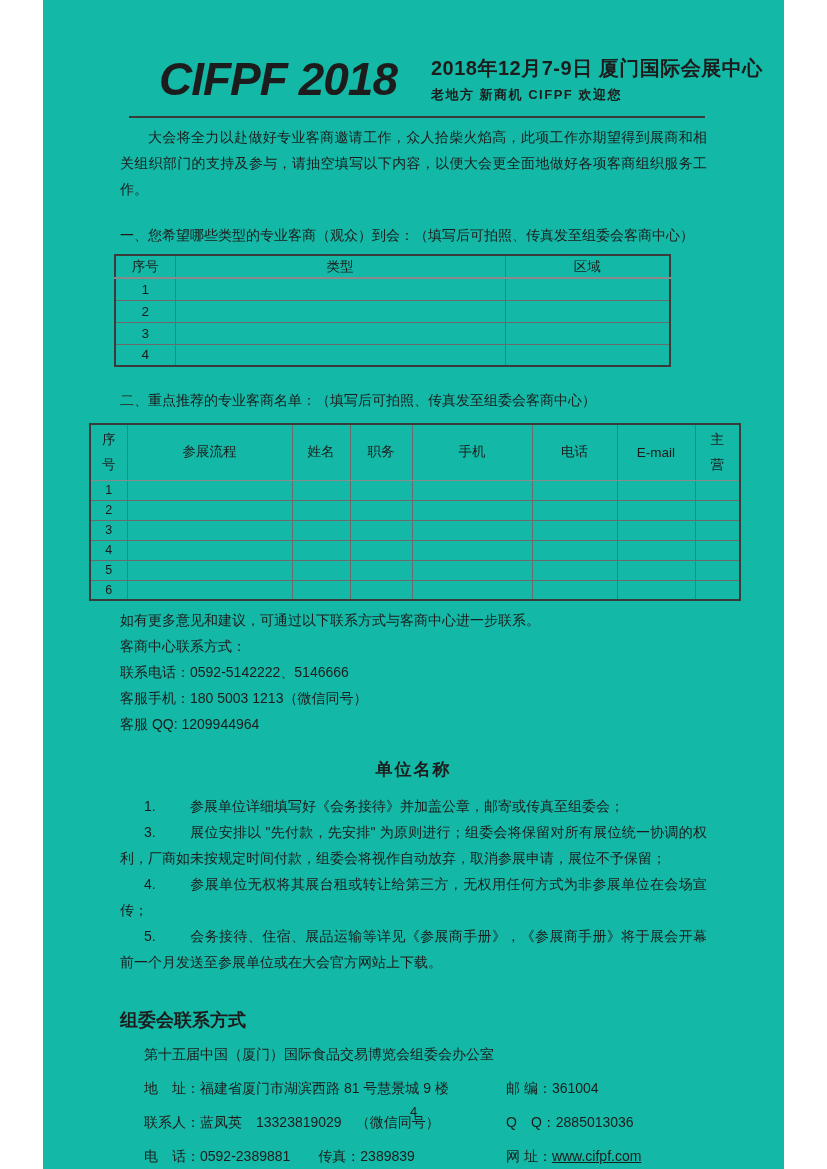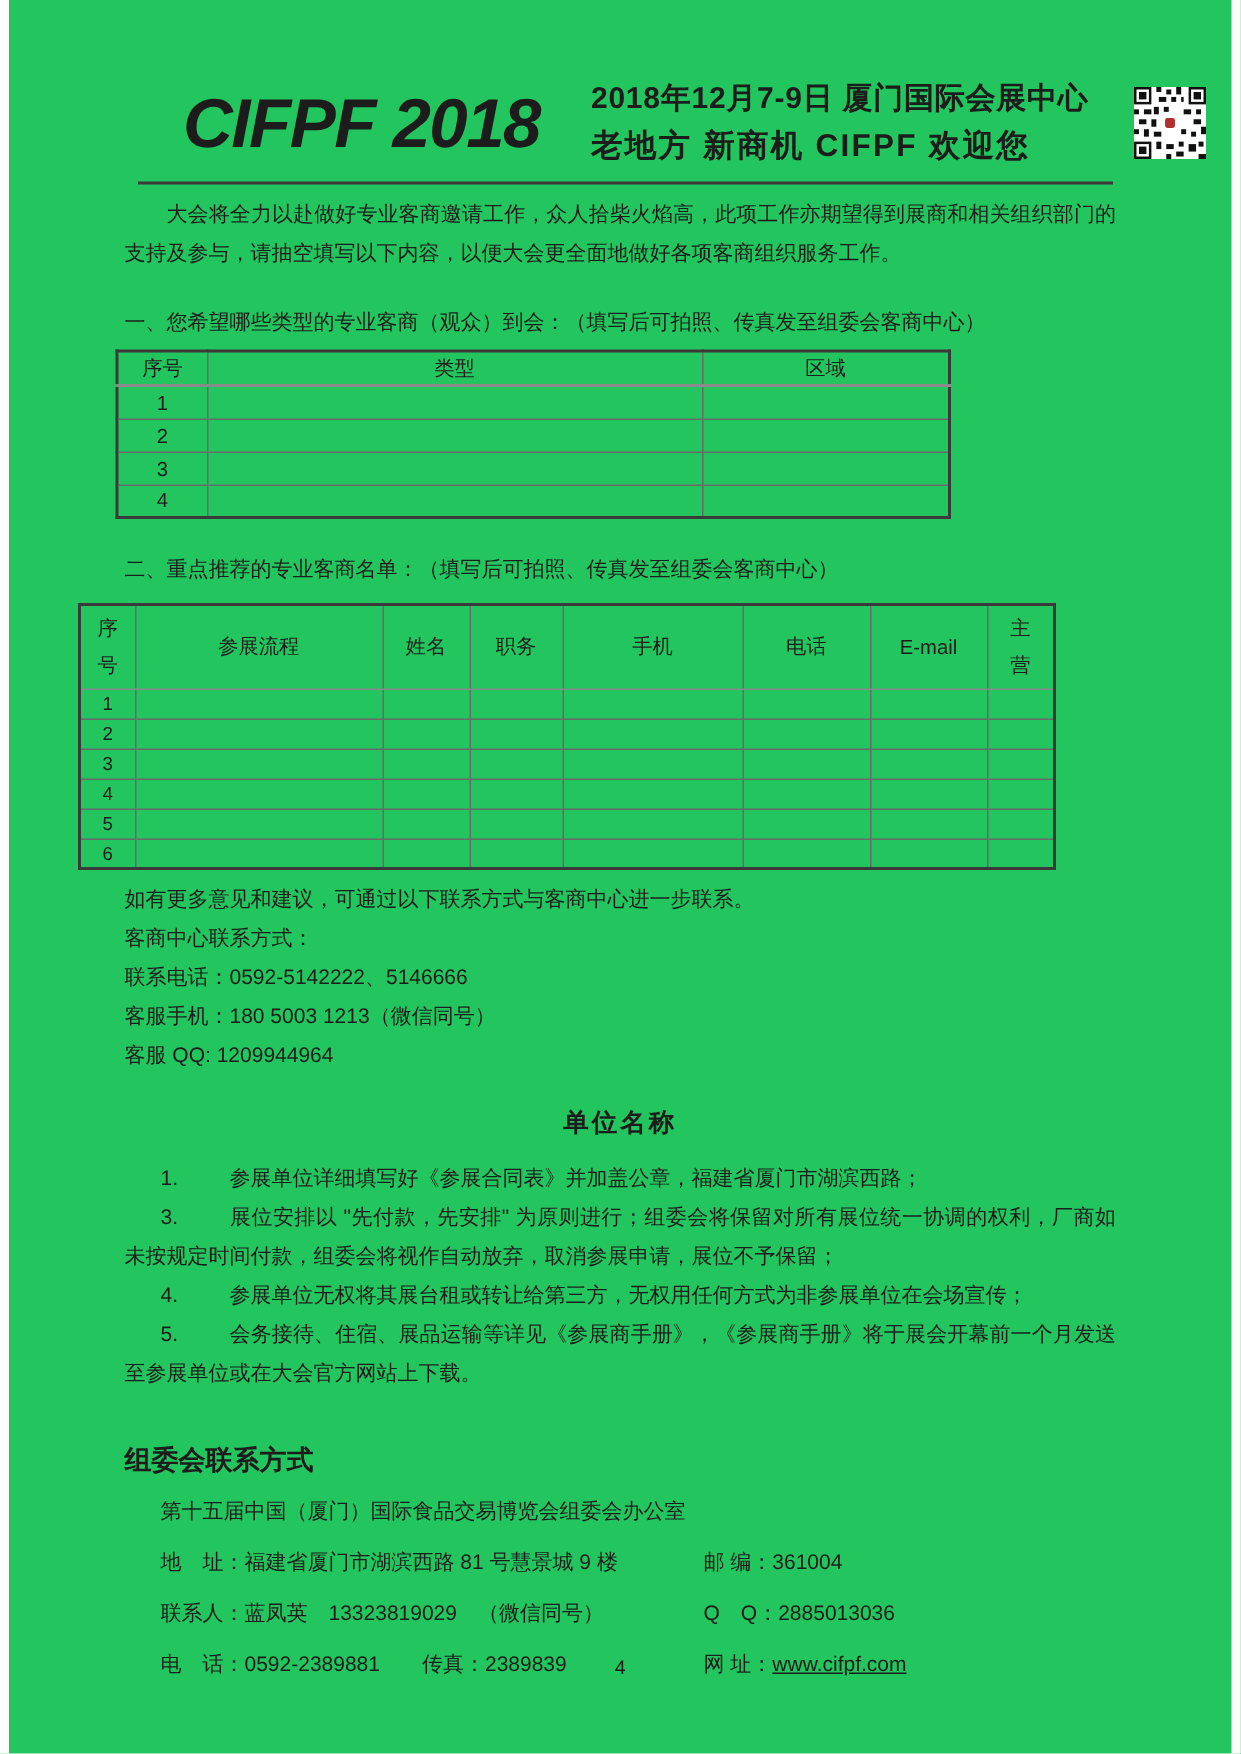--- a/index.html
+++ b/index.html
@@ -1,25 +1,25 @@
 <!DOCTYPE html>
 <html><head>
 <meta charset="utf-8">
 <style>
   * { margin:0; padding:0; box-sizing:border-box; }
   html,body { background:#ffffff; }
   body { font-family:"Liberation Sans","DejaVu Sans",sans-serif; color:#1c1c1c; }
-  .page { position:relative; width:815px; height:1169px; background:#22c55e; overflow:hidden; margin:0 auto; }
+  .page { position:relative; width:741px; height:1169px; background:#14b8a6; overflow:hidden; margin:0 auto; }
 
   
   .header { display:flex; align-items:center; padding:52px 80px 6px 116px; gap:30px; }
   .logo { font-size:46px; font-weight:800; font-style:italic; letter-spacing:-1px; white-space:nowrap; }
   .head-mid { flex:1; display:flex; flex-direction:column; gap:4px; padding-left:4px; }
   .head-date { font-size:20px; font-weight:600; letter-spacing:.5px; white-space:nowrap; }
-  .head-slogan { font-size:21px; font-weight:700; letter-spacing:1.5px; white-space:nowrap; }
+  .head-slogan { font-size:13px; font-weight:700; letter-spacing:1.5px; white-space:nowrap; }
   .qr { width:48px; height:48px; flex:0 0 auto; }
   .header-rule { margin:4px 79px 0 86px; border-top:2px solid #3b3b3b; }
 
   
   .content { padding:6px 77px 0 77px; font-size:14px; line-height:26px; }
   .indent1 { padding-left:24px; }
   .para { text-indent:28px; text-align:justify; }
   .sec-title { margin-top:20px; }
 
   
@@ -247,21 +247,21 @@
     <div class="contact-block">
       <div>如有更多意见和建议，可通过以下联系方式与客商中心进一步联系。</div>
       <div>客商中心联系方式：</div>
       <div>联系电话：0592-5142222、5146666</div>
       <div>客服手机：180 5003 1213（微信同号）</div>
       <div>客服 QQ: 1209944964</div>
     </div>
 
     <div class="process-title">单位名称</div>
     <div class="process-list">
-      <p class="process-item"><span class="pnum">1.</span><span>参展单位详细填写好《参展合同表》并加盖公章，福建省厦门市湖滨西路；</span></p>
+      <p class="process-item"><span class="pnum">1.</span><span>参展单位详细填写好《会务接待》并加盖公章，邮寄或传真至组委会；</span></p>
       <p class="process-item"><span class="pnum">3.</span><span>展位安排以 "先付款，先安排" 为原则进行；组委会将保留对所有展位统一协调的权利，厂商如未按规定时间付款，组委会将视作自动放弃，取消参展申请，展位不予保留；</span></p>
       <p class="process-item"><span class="pnum">4.</span><span>参展单位无权将其展台租或转让给第三方，无权用任何方式为非参展单位在会场宣传；</span></p>
       <p class="process-item"><span class="pnum">5.</span><span>会务接待、住宿、展品运输等详见《参展商手册》，《参展商手册》将于展会开幕前一个月发送至参展单位或在大会官方网站上下载。</span></p>
     </div>
 
     <div class="committee">
       <div class="committee-heading">组委会联系方式</div>
       <div class="indent1">第十五届中国（厦门）国际食品交易博览会组委会办公室</div>
       <div class="c-row">
         <div class="c-left">地　址：福建省厦门市湖滨西路 81 号慧景城 9 楼</div>

